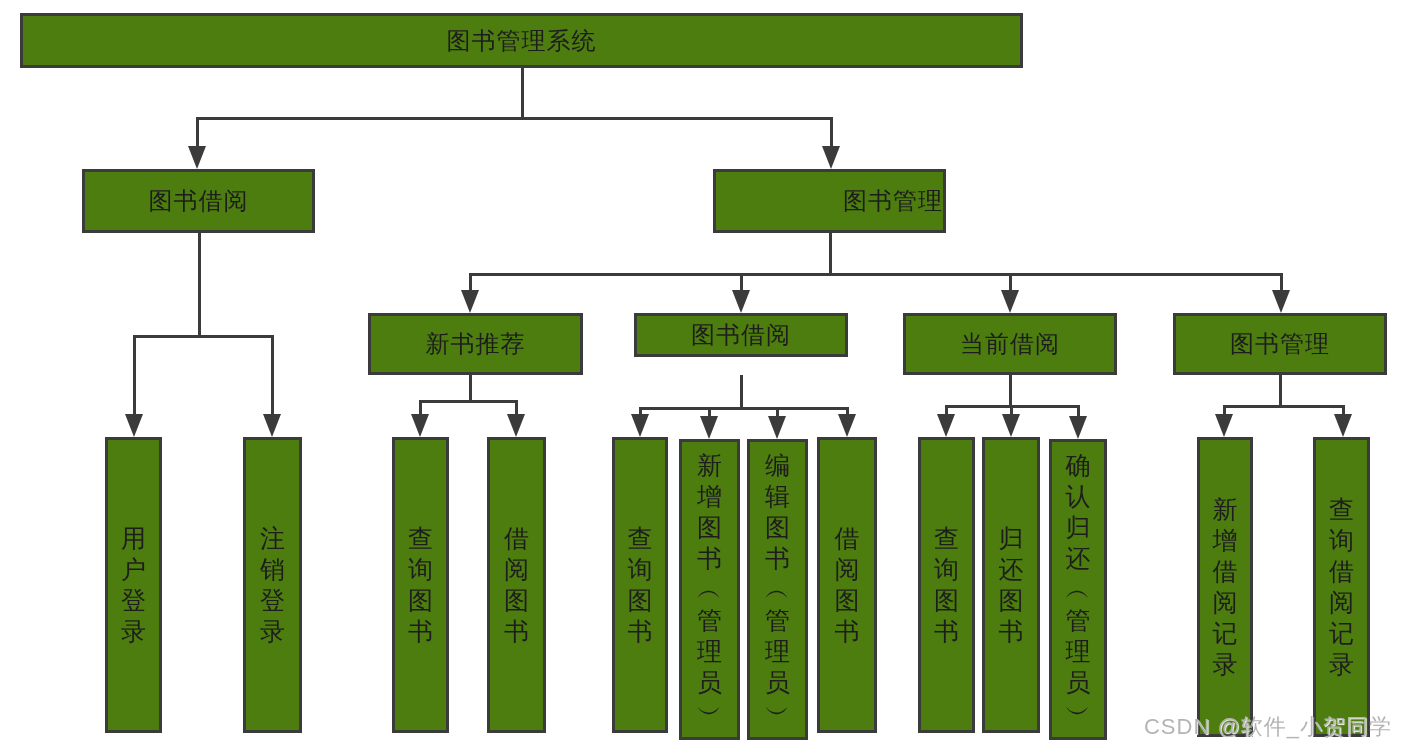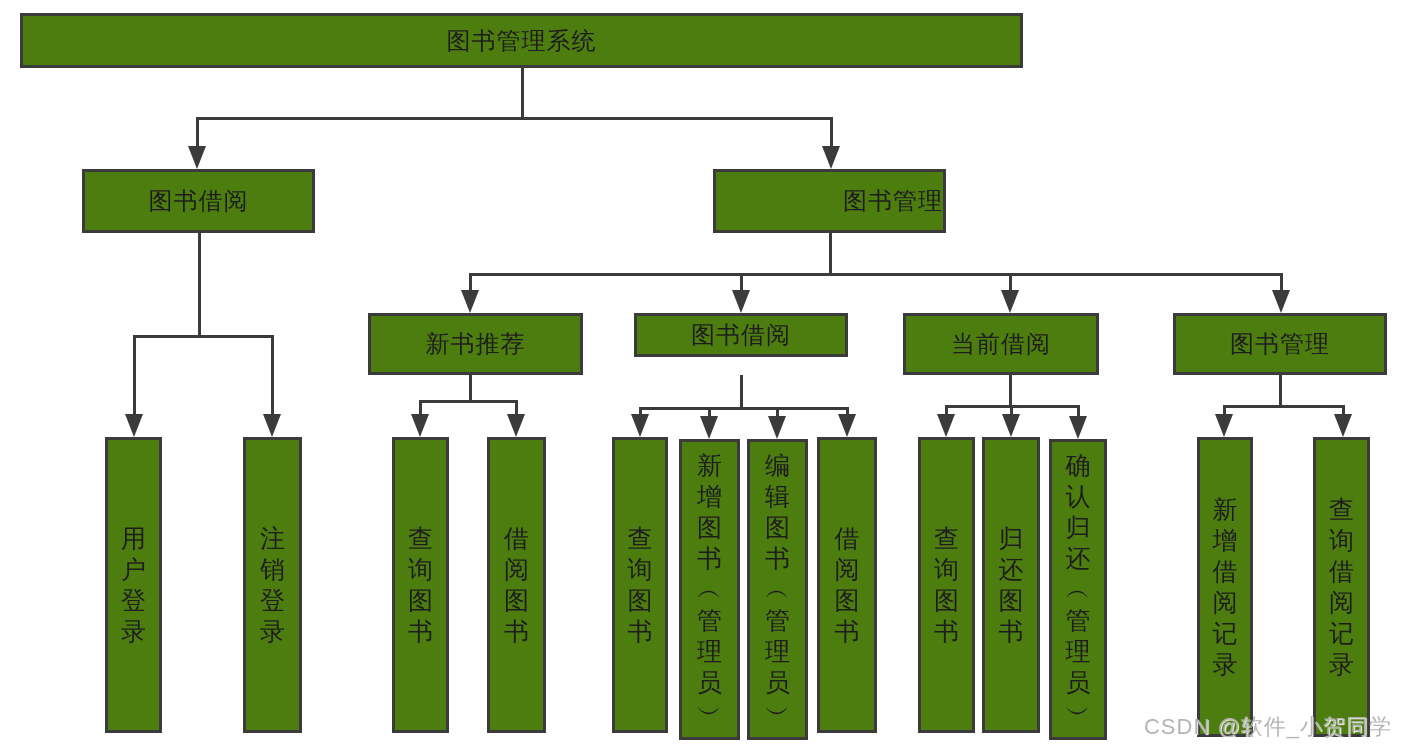--- a/index.html
+++ b/index.html
@@ -130,21 +130,21 @@
       </div>
       <div class="node h" style="left: 713px; top: 169px; width: 233px; height: 64px; justify-content: flex-end;">
         <div class="label">图书管理</div>
       </div>
       <div class="node h" style="left: 368px; top: 313px; width: 215px; height: 62px;">
         <div class="label">新书推荐</div>
       </div>
       <div class="node h" style="left: 634px; top: 313px; width: 214px; height: 44px;">
         <div class="label">图书借阅</div>
       </div>
-      <div class="node h" style="left: 903px; top: 313px; width: 196px; height: 62px; justify-content: center;">
+      <div class="node h" style="left: 903px; top: 313px; width: 214px; height: 62px; justify-content: center;">
         <div class="label">当前借阅</div>
       </div>
       <div class="node h" style="left: 1173px; top: 313px; width: 214px; height: 62px;">
         <div class="label">图书管理</div>
       </div>
       <div class="node v" style="left: 105px; top: 437px; width: 57px; height: 296px;">
         <div class="label">用
 户
 登
 录</div>

